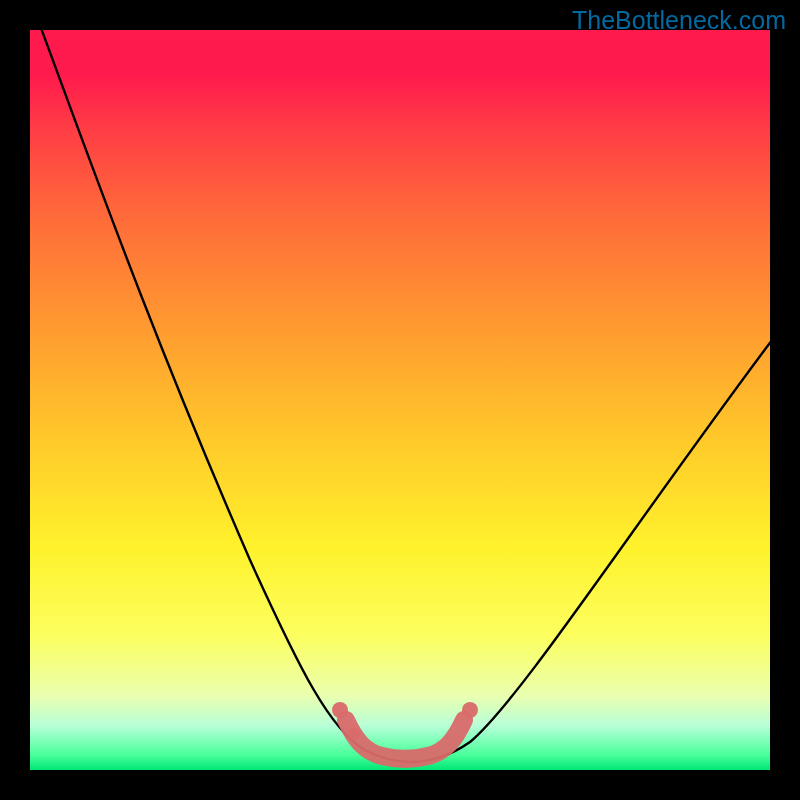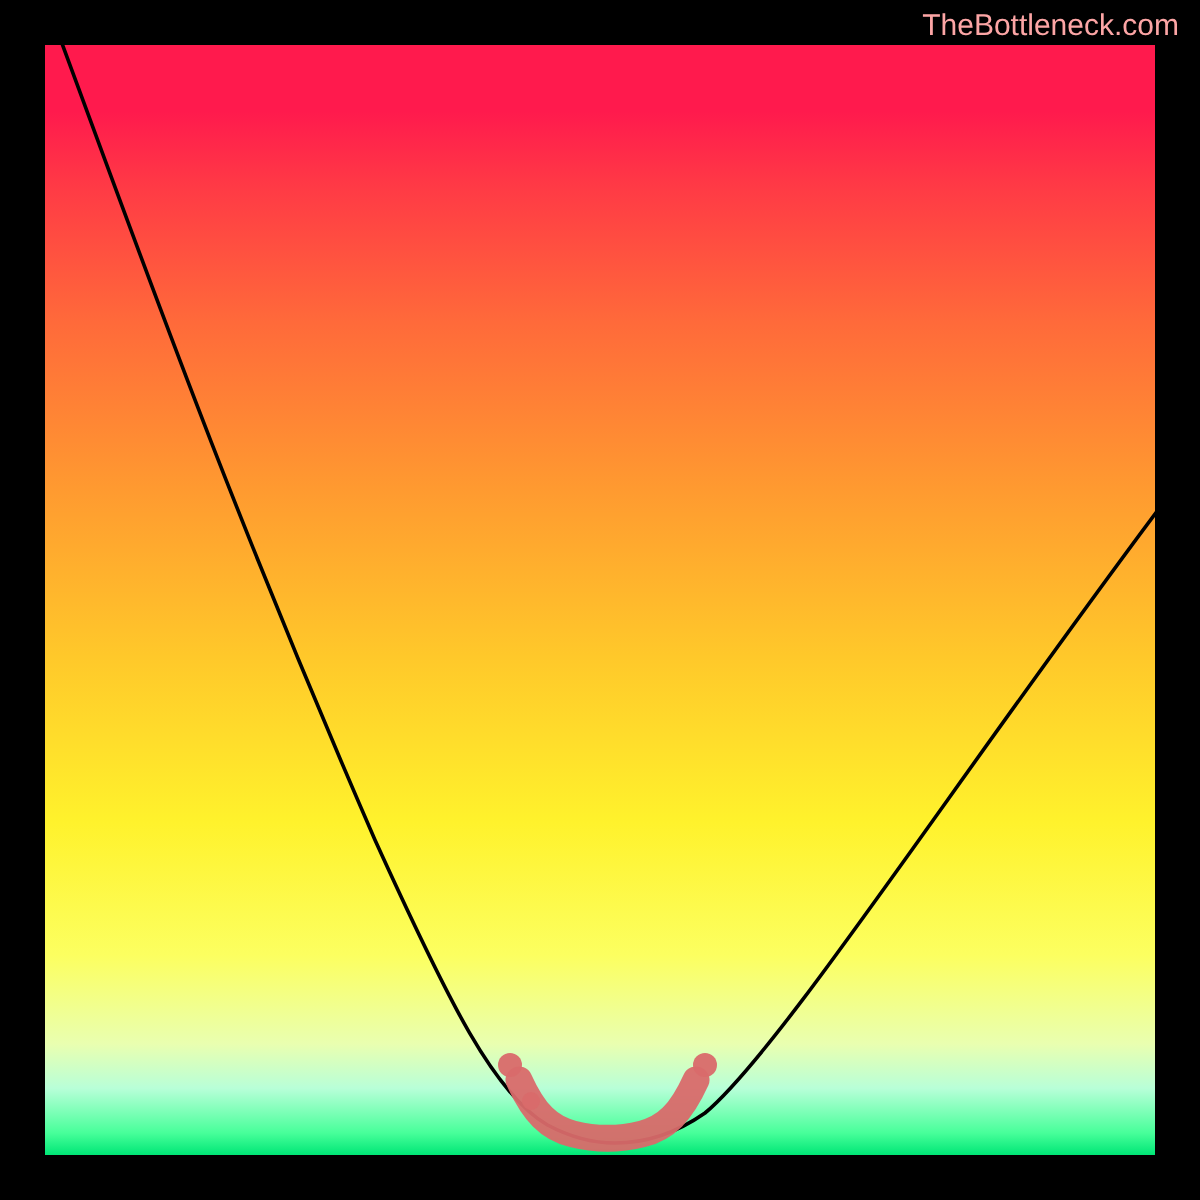--- a/index.html
+++ b/index.html
@@ -30,22 +30,22 @@
       #e9ffb0 90%,
       #b8ffd8 94%,
       #48ff9a 98%,
       #00e676 100%
     );
   }
   .attribution {
     position: absolute;
     top: 6px;
     right: 14px;
-    color: #fca5a5;
-    font-size: 20px;
+    color: #0369a1;
+    font-size: 25px;
     font-weight: 400;
     letter-spacing: 0px;
     z-index: 3;
     user-select: none;
   }
   svg.curve {
     position: absolute;
     left: 0;
     top: 0;
     width: 740px;

